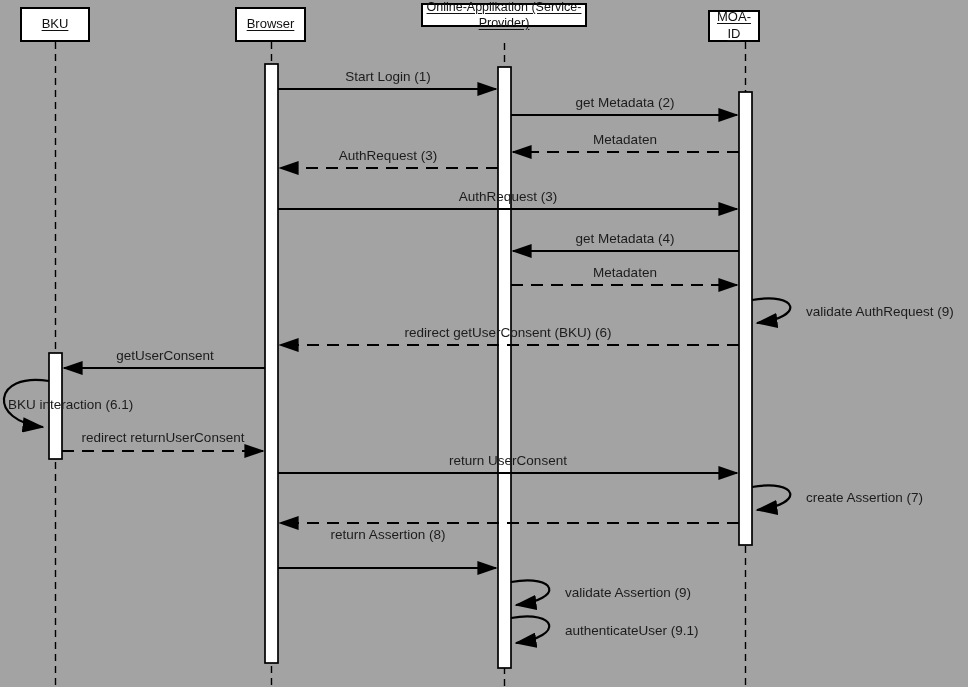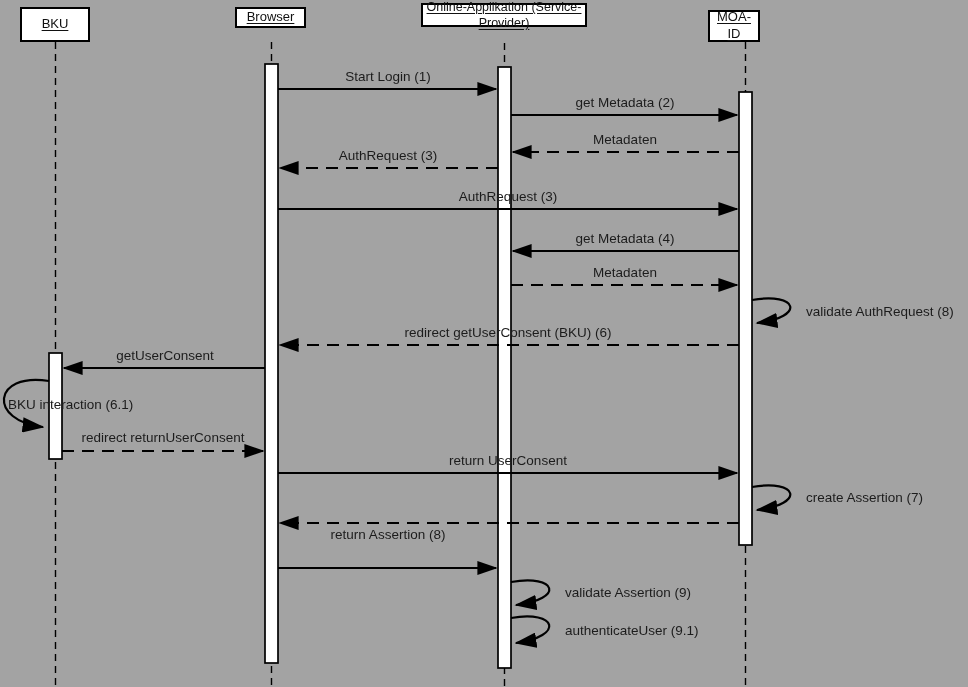--- a/index.html
+++ b/index.html
@@ -89,38 +89,38 @@
     <path class="loop" d="M752,300 C798,292 806,317 757,323" marker-end="url(#arrow)"></path>
     <path class="loop" d="M752,487 C798,479 806,504 757,510" marker-end="url(#arrow)"></path>
     <path class="loop" d="M511,582 C557,574 565,599 516,605" marker-end="url(#arrow)"></path>
     <path class="loop" d="M511,618 C557,610 565,636 516,643" marker-end="url(#arrow)"></path>
     <path class="loop" d="M49,381 C-8,372 -12,421 43,427" marker-end="url(#arrow)"></path>
   </svg>
 
   <div class="pbox" style="left:20px;  top:7px;  width:70px;  height:35px;">
     <span>BKU</span>
   </div>
-  <div class="pbox" style="left:235px; top:7px;  width:71px;  height:21px;">
+  <div class="pbox" style="left:235px; top:7px;  width:71px;  height:35px;">
     <span>Browser</span>
   </div>
   <div class="pbox" style="left:421px; top:3px;  width:166px; height:24px; font-size:12.5px;">
     <span>Online-Applikation (Service-Provider)</span>
   </div>
   <div class="pbox" style="left:708px; top:10px; width:52px;  height:32px;">
     <span>MOA-ID</span>
   </div>
 
   <div class="lbl" style="left:388px; top:68px;">Start Login (1)</div>
   <div class="lbl" style="left:625px; top:94px;">get Metadata (2)</div>
   <div class="lbl" style="left:625px; top:131px;">Metadaten</div>
   <div class="lbl" style="left:388px; top:147px;">AuthRequest (3)</div>
   <div class="lbl" style="left:508px; top:188px;">AuthRequest (3)</div>
   <div class="lbl" style="left:625px; top:230px;">get Metadata (4)</div>
   <div class="lbl" style="left:625px; top:264px;">Metadaten</div>
-  <div class="lbl-left" style="left:806px; top:303px;">validate AuthRequest (8)</div>
+  <div class="lbl-left" style="left:806px; top:303px;">validate AuthRequest (9)</div>
   <div class="lbl" style="left:508px; top:324px;">redirect getUserConsent (BKU) (6)</div>
   <div class="lbl" style="left:165px; top:347px;">getUserConsent</div>
   <div class="lbl-left" style="left:8px;   top:396px;">BKU interaction (6.1)</div>
   <div class="lbl" style="left:163px; top:429px;">redirect returnUserConsent</div>
   <div class="lbl" style="left:508px; top:452px;">return UserConsent</div>
   <div class="lbl-left" style="left:806px; top:489px;">create Assertion (7)</div>
   <div class="lbl" style="left:388px; top:526px;">return Assertion (8)</div>
   <div class="lbl-left" style="left:565px; top:584px;">validate Assertion (9)</div>
   <div class="lbl-left" style="left:565px; top:622px;">authenticateUser (9.1)</div>
 

